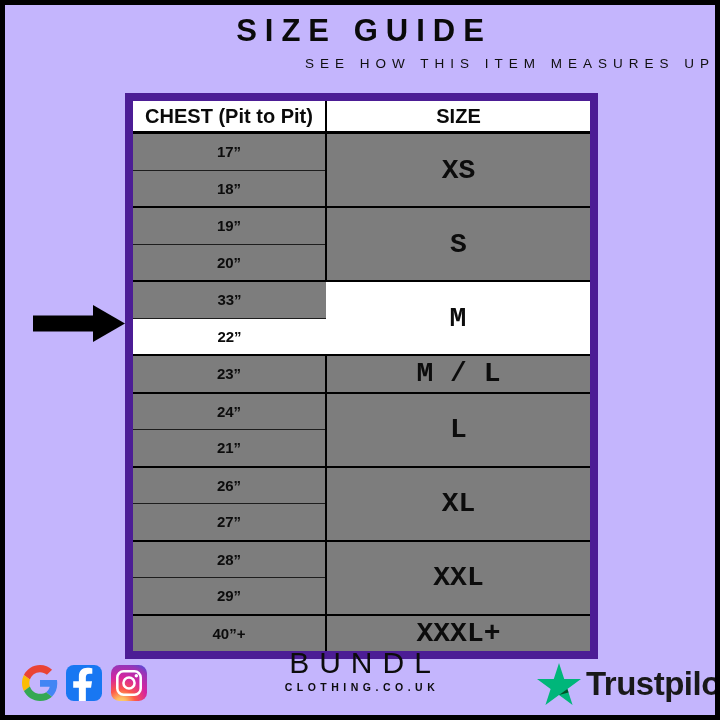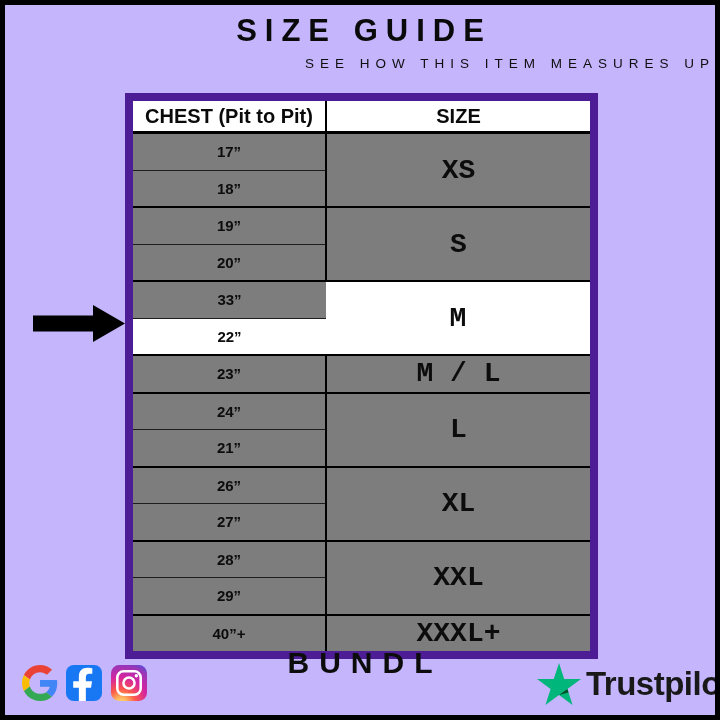--- a/index.html
+++ b/index.html
@@ -69,21 +69,21 @@
   
   .social{position:absolute;top:660px;width:36px;height:36px;display:block;}
   .social.google{left:17px;}
   .social.facebook{left:61px;}
   .social.instagram{left:106px;}
   .brand{
     position:absolute;top:642px;left:0;right:0;
     text-align:center;color:#0c0c0c;
   }
   .brand-name{
-    font-size:30px;line-height:31px;font-weight:700;
+    font-size:30px;line-height:31px;font-weight:400;
     letter-spacing:10px;padding-left:10px;
     white-space:nowrap;
   }
   .brand-domain{
     margin-top:3px;
     font-size:10.5px;line-height:12px;font-weight:700;
     letter-spacing:4.5px;padding-left:4px;
     white-space:nowrap;
   }
   .trustpilot{
@@ -198,20 +198,21 @@
       </radialGradient>
     </defs>
     <rect width="24" height="24" rx="5.5" fill="url(#igGrad)"></rect>
     <rect x="4.2" y="4.2" width="15.6" height="15.6" rx="4.2" fill="none" stroke="#fff" stroke-width="1.7"></rect>
     <circle cx="12" cy="12" r="3.7" fill="none" stroke="#fff" stroke-width="1.7"></circle>
     <circle cx="16.9" cy="7.1" r="1.15" fill="#fff"></circle>
   </svg>
 
   <div class="brand">
     <div class="brand-name">BUNDL</div>
+    <div class="brand-domain">CLOTHING.CO.UK</div>
   </div>
 
   <div class="trustpilot">
     <svg width="44" height="42" viewBox="0 0 126 120" xmlns="http://www.w3.org/2000/svg">
       <path fill="#00b67a" d="M126 45.9H77.9L63 0 48.1 45.9H0l39 28.3-14.9 45.8L63 91.7l38.9 28.3L87 74.2 126 45.9z"></path>
       <path fill="#005128" d="M90.4 84.6L87 74.2 63 91.7z"></path>
     </svg>
     <span class="trustpilot-text">Trustpilot</span>
   </div>
 

